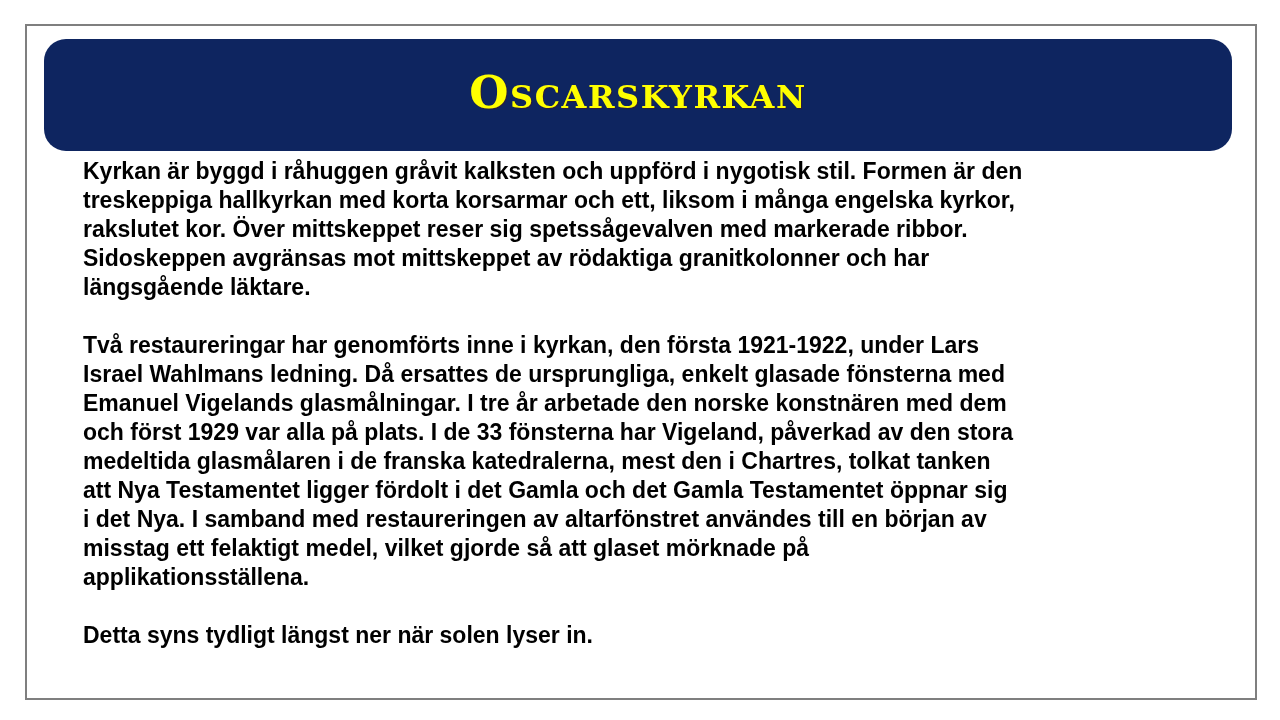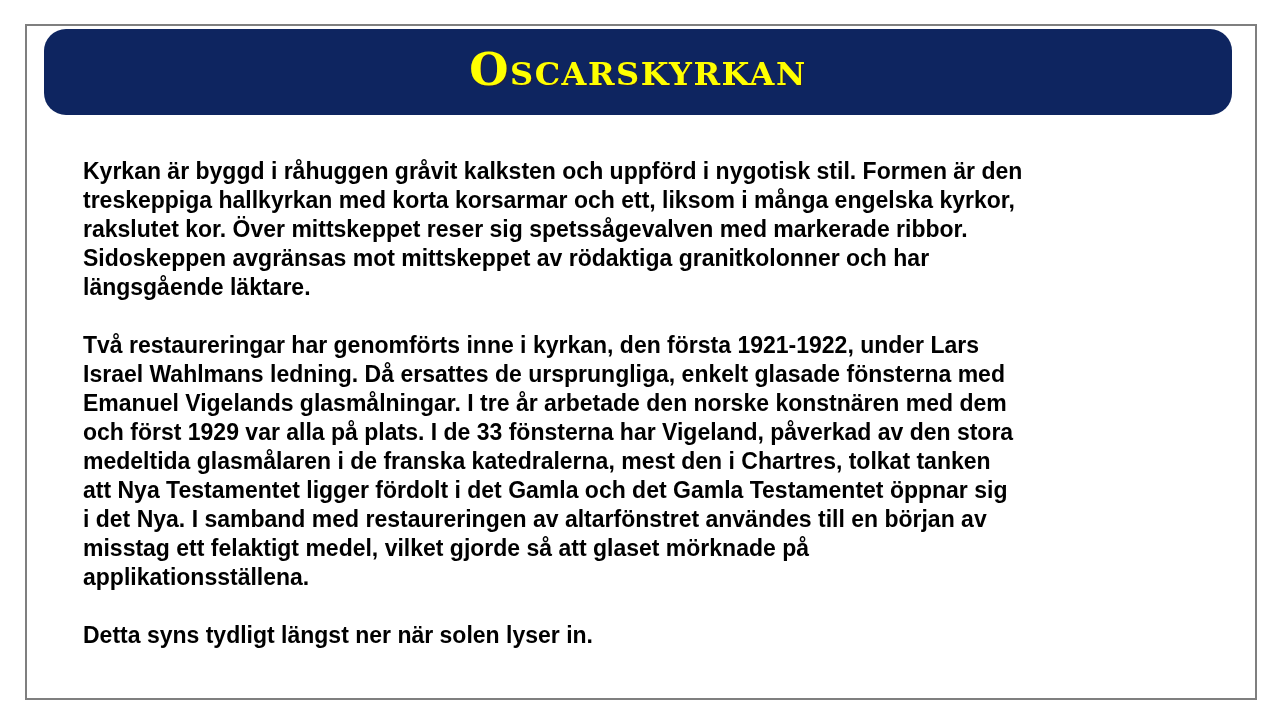--- a/index.html
+++ b/index.html
@@ -23,22 +23,22 @@
   }
   .slide {
     position: absolute;
     left: 25px; top: 24px;
     width: 1232px; height: 676px;
     background: var(--canvas-bg);
     border: 2px solid var(--slide-border);
   }
   .slide-header {
     position: absolute;
-    left: 17px; top: 3px;
-    width: 1188px; height: 86px;
+    left: 17px; top: 13px;
+    width: 1188px; height: 112px;
     background: var(--header-bg);
     border-radius: 22px;
     display: flex;
     align-items: center;
     justify-content: center;
   }
   .slide-title {
     font-family: "DejaVu Serif", "Liberation Serif", serif;
     font-weight: bold;
     font-variant: small-caps;

